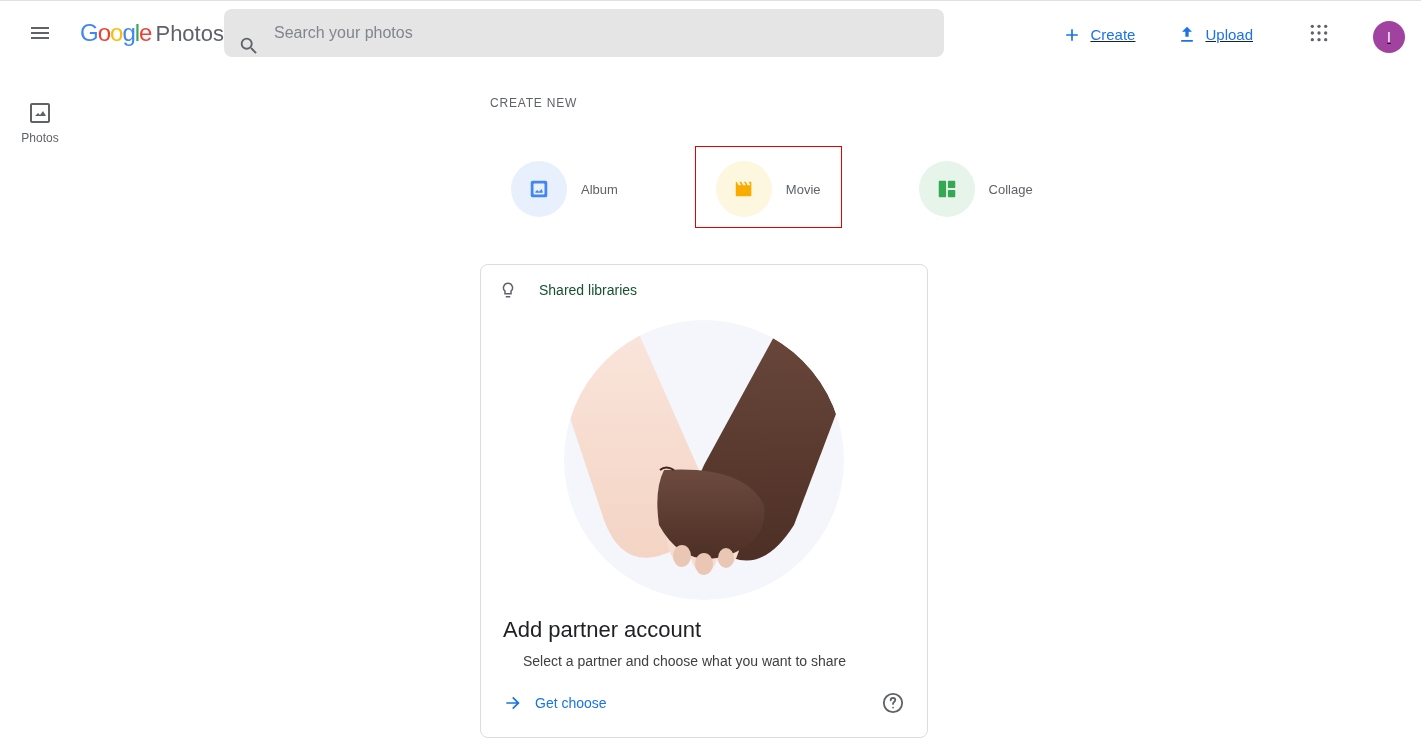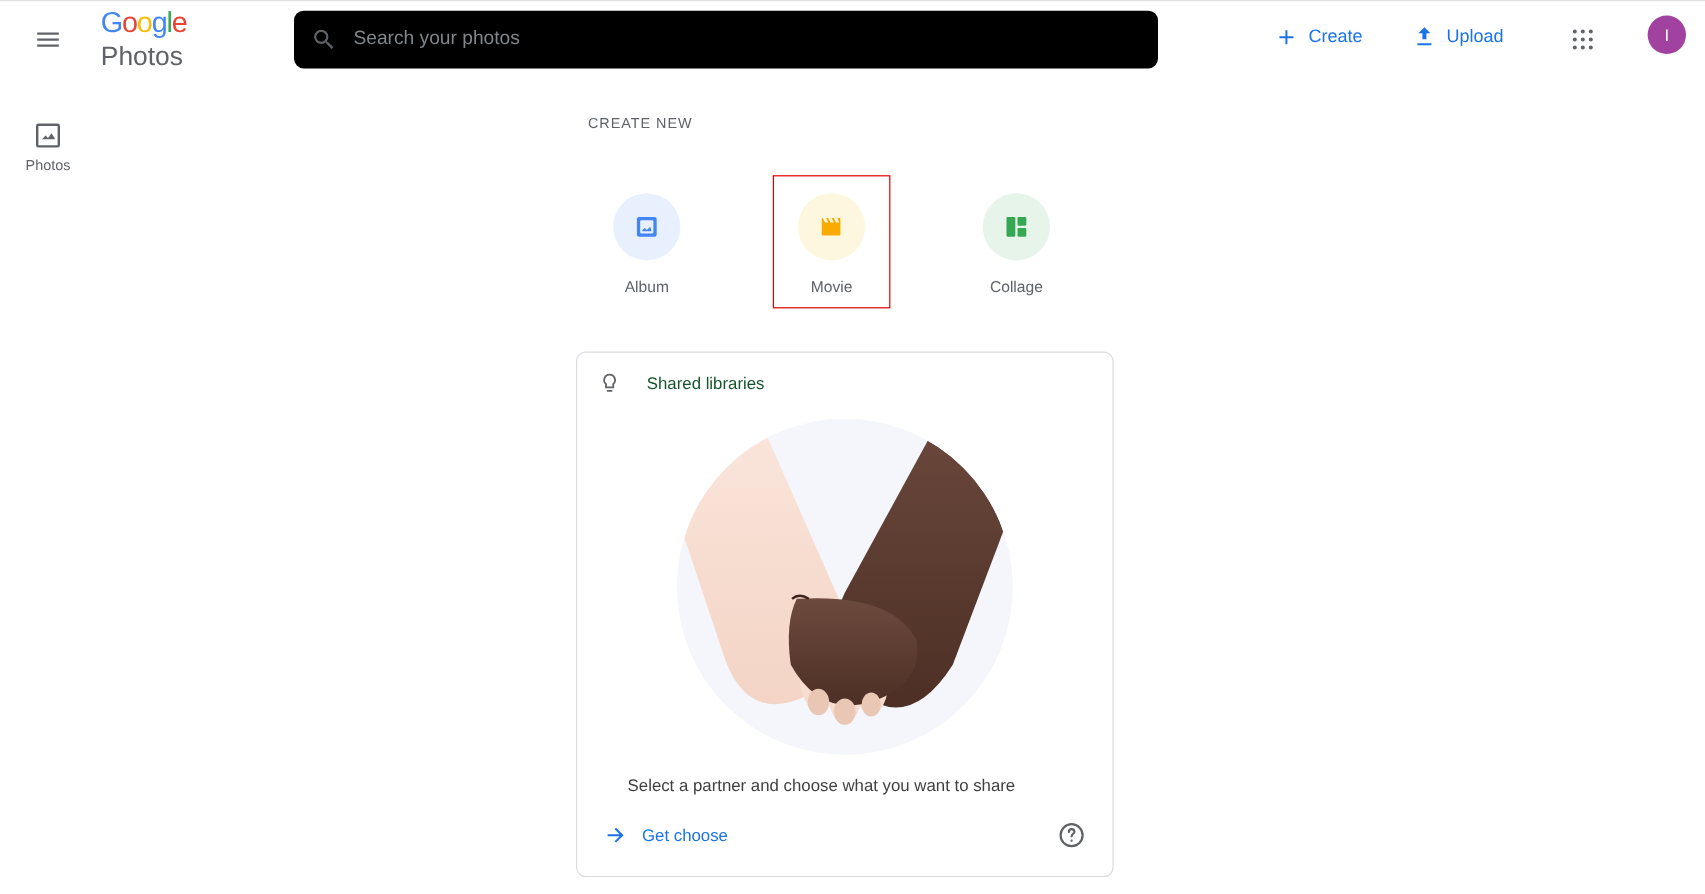--- a/index.html
+++ b/index.html
@@ -4,54 +4,54 @@
   <style>
     * { box-sizing: border-box; margin: 0; padding: 0; }
     body { font-family: Arial, "Helvetica Neue", Helvetica, sans-serif; color: #202124; background:#fff; }
 
     
     .header {
       display: flex; align-items: center; height: 64px; padding: 0 16px;
       border-top: 1px solid #e0e0e0;
     }
     .menu-btn { width:48px; height:48px; display:flex; align-items:center; justify-content:center; border-radius:50%; cursor:pointer; background:transparent; border:none;}
-    .logo { display:flex; align-items:baseline; margin-left: 16px; white-space:nowrap;flex-direction:column; }
+    .logo { display:flex; align-items:baseline; margin-left: 16px; white-space:nowrap; }
     .logo .g1{color:#4285f4;} .logo .o1{color:#ea4335;} .logo .o2{color:#fbbc05;}
     .logo .g2{color:#4285f4;} .logo .l{color:#34a853;} .logo .e{color:#ea4335;}
     .logo-google{font-size:24px; font-weight:500; letter-spacing:-1px;}
     .logo-product{font-size:22px; color:#5f6368; margin-left:4px;}
 
     .search-bar{
-      flex: 0 0 720px; height:48px; margin-left: 92px; background:#000000; border-radius:8px;
-      display:flex; align-items:center; padding: 0 14px; max-width: 720px;
+      flex: 0 0 720px; height:48px; background:#e5e5e5; border-radius:8px;
+      display:flex; align-items:flex-end; padding: 0 14px; max-width: 720px;
     }
     .search-bar input{flex:1; height:100%; border:none; background:transparent; font-size:16px; color:#5f6368; outline:none; margin-left:14px;}
     .search-bar input::placeholder{color:#80868b;}
 
-    .header-right{margin-left:auto; display:flex; align-items:flex-start; gap:34px;}
+    .header-right{margin-left:auto; display:flex; align-items:flex-end; gap:34px;text-decoration:underline;}
     .text-btn{display:flex; align-items:center; gap:8px; color:#1a73e8; font-size:15px; cursor:pointer; background:transparent; border:none; font-weight:500; padding:8px 4px;}
     .apps-btn{width:40px; height:40px; display:flex; align-items:center; justify-content:center; border:none; background:transparent; border-radius:50%; cursor:pointer; margin-left:8px;}
     .avatar{width:32px; height:32px; border-radius:50%; background:#a142a0; color:#fff; display:flex; align-items:center; justify-content:center; font-size:14px; cursor:pointer;}
 
     
     .body-wrap{display:flex;}
     .side-nav{width:80px; padding-top:32px; display:flex; flex-direction:column; align-items:center; gap:28px;}
     .nav-item{display:flex; flex-direction:column; align-items:center; gap:6px; width:80px; padding:4px 0; cursor:pointer; border:1px solid transparent;}
     .nav-item.active{color:#1a73e8;}
     .nav-label{font-size:12px; color:#5f6368;}
     .nav-item.active .nav-label{color:#1a73e8;}
     .nav-item.highlighted{border:2px solid #e40000;}
 
     .content{flex:1; padding: 32px 0 0 0; display:flex; flex-direction:column; align-items:flex-start;}
     .content-inner{margin-left: 410px;}
 
     .section-label{font-size:12px; letter-spacing:0.8px; color:#5f6368; font-weight:500; margin-bottom:36px;}
 
     .create-row{display:flex; gap:56px;}
-    .create-item{display:flex; flex-direction:column; align-items:center; gap:14px; cursor:pointer; border:1px solid transparent; padding:14px 20px 10px;}
+    .create-item{display:flex; flex-direction:row; align-items:center; gap:14px; cursor:pointer; border:1px solid transparent; padding:14px 20px 10px;}
     .create-item.highlighted{border:1px solid #e40000;}
     .create-circle{width:56px; height:56px; border-radius:50%; display:flex; align-items:center; justify-content:center;}
     .circle-album{background:#e8f0fe;}
     .circle-movie{background:#fef7e0;}
     .circle-collage{background:#e6f4ea;}
     .circle-animation{background:#f3e8fd;}
     .create-label{font-size:13px; color:#5f6368;}
 
     
     .card{
@@ -206,20 +206,21 @@
               <path d="M96 150 Q102 145 110 150" stroke="#3c231b" stroke-width="2" fill="none"></path>
 
               <ellipse cx="118" cy="236" rx="9" ry="11" fill="#eac6b5"></ellipse>
               <ellipse cx="140" cy="244" rx="9" ry="11" fill="#eac6b5"></ellipse>
               <ellipse cx="162" cy="238" rx="8" ry="10" fill="#eac6b5"></ellipse>
             </g>
           </svg>
         </div>
       </div>
       <div class="card-body">
+        <h2 class="card-title">Add partner account</h2>
         <p class="card-sub">Select a partner and choose what you want to share</p>
       </div>
       <div class="card-actions">
         <button class="action-link">
           <svg width="20" height="20" viewBox="0 0 24 24" fill="#1a73e8">
                 <path d="M4 11h12l-5-5 1.4-1.4L20 12l-7.6 7.4L11 18l5-5H4z"></path>
               </svg>
           <span>Get choose</span>
         </button>
         <button class="help-btn">

